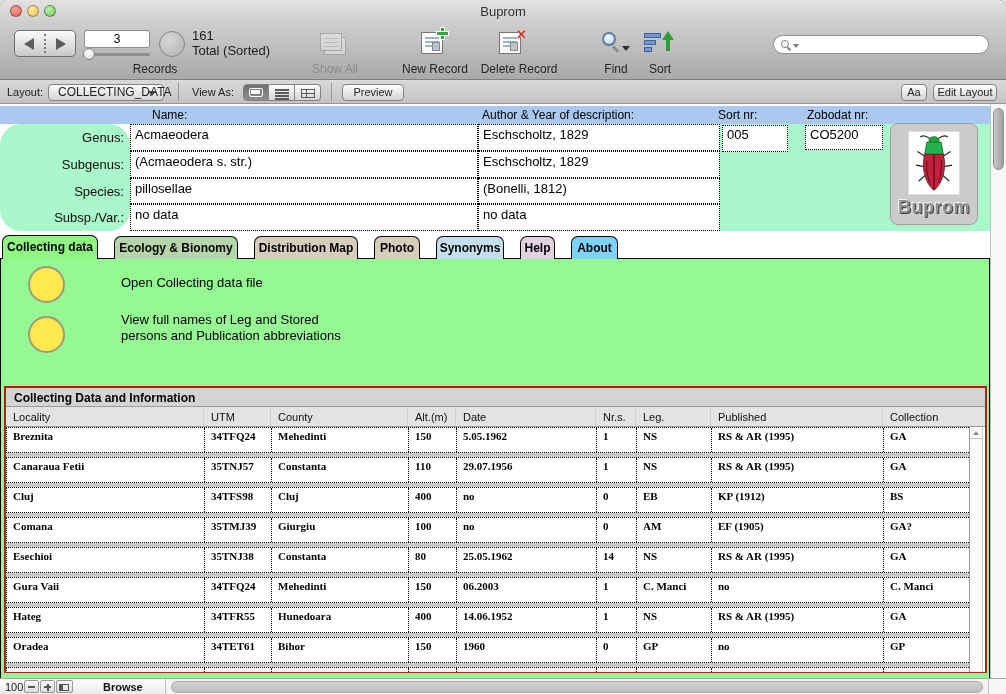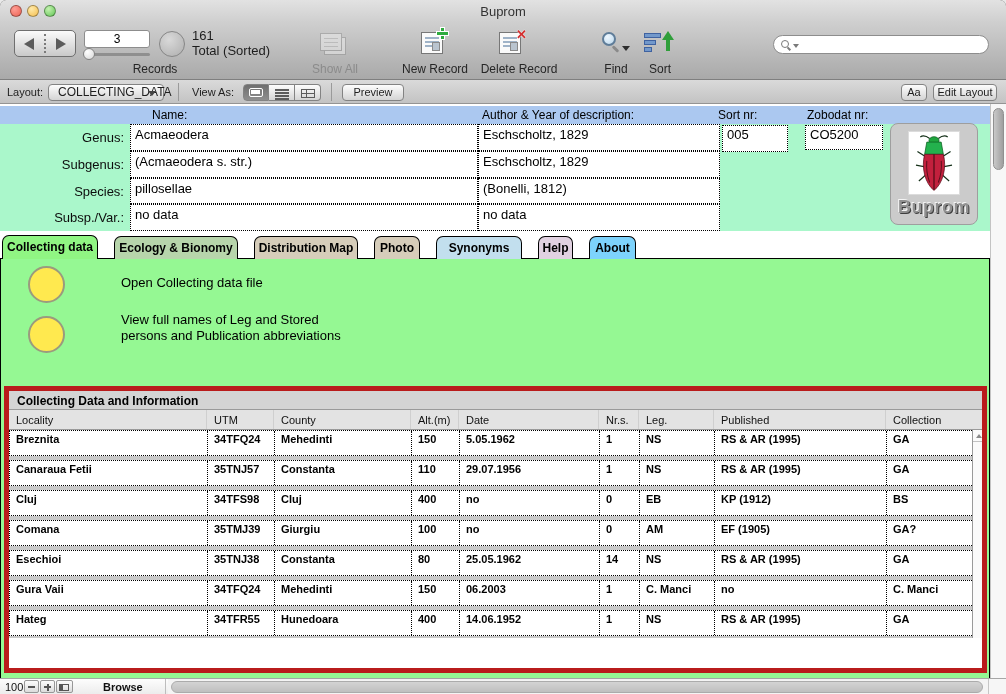--- a/index.html
+++ b/index.html
@@ -121,37 +121,37 @@
   .logo .plate{ margin:7px auto 0 auto; width:52px; height:64px; background:#fff; border:1px solid #dcdcdc; }
   .logo .word{ margin-top:2px; font-size:18px; font-weight:bold; letter-spacing:.5px; color:#909090;
                text-shadow:-1px -1px 0 #f4f4f4, 1px 1px 0 #3f3f3f; }
 
   
   .tabs{ position:absolute; left:2px; top:131px; height:24px; display:flex; gap:16px; z-index:3; }
   .tab{ height:23px; margin-top:1px; border:1px solid #000; border-bottom:none; border-radius:7px 7px 0 0;
         font-size:12px; font-weight:bold; color:#000; text-align:center; padding-top:4px; }
   .tab.active{ height:24px; margin-top:0; }
   .tab-w0{width:96px}.tab-w1{width:124px}.tab-w2{width:104px}.tab-w3{width:46px}
-  .tab-w4{width:86px}.tab-w5{width:35px}.tab-w6{width:47px}
+  .tab-w4{width:68px}.tab-w5{width:35px}.tab-w6{width:47px}
 
   
   .panel{ position:absolute; left:0; top:154px; width:990px; height:420px;
           border-top:1px solid #000; border-left:1px solid #000; border-right:1px solid #000; }
   .roundbtn{ position:absolute; left:27px; width:37px; height:37px; border-radius:50%;
              border:2px solid #9b9b7e; }
   .panel-label{ position:absolute; left:120px; font-size:13px; color:#000; }
   .panel-label.multi{ width:240px; line-height:16px; }
 
   
-  .portal{ position:absolute; left:3px; top:127px; width:983px; height:287px; border:5px solid #b91c1c; background:#fff; }
+  .portal{ position:absolute; left:3px; top:127px; width:983px; height:287px; border:2px solid #b91c1c; background:#fff; }
   .portal-title{ height:19px; background:#d4d4d4; border-bottom:1px solid #9a9a9a;
                  font-size:12px; font-weight:bold; color:#000; padding:3px 0 0 8px; }
   .colheader{ height:20px; background:#e3e3e3; border-bottom:1px solid #9a9a9a; display:flex; }
   .colheader span{ font-size:11px; color:#111; padding:4px 0 0 7px; border-right:1px solid #cfcfcf; overflow:hidden; }
-  .portal-body{ position:relative; height:208px; background:#c9c9c9; overflow:hidden; }
+  .portal-body{ position:relative; height:245px; background:#c9c9c9; overflow:hidden;font-family:Liberation Serif, serif; }
   .rows{ position:absolute; left:0; top:0; width:963px; }
   .prow{ display:flex; height:26px; margin-bottom:4px; background:#fff;
          border-top:1px dotted #000; border-bottom:1px dotted #000; border-left:1px dotted #000; }
   .prow span{ font-size:11px; font-weight:bold; color:#000; padding:2px 0 0 6px;
               border-right:1px dotted #000; overflow:hidden; white-space:nowrap; }
   .c0{width:198px}.c1{width:67px}.c2{width:137px}.c3{width:48px}.c4{width:140px}
   .c5{width:40px}.c6{width:75px}.c7{width:172px}.c8{width:84px; border-right:none!important;}
   .pscroll{ position:absolute; left:963px; top:0; width:13px; height:245px; background:#fafafa; border-left:1px solid #9a9a9a; }
   .pscroll .up{ position:absolute; left:0; top:0; width:12px; height:12px; border-bottom:1px solid #c2c2c2; }
   .pscroll .up::after{ content:""; position:absolute; left:3px; top:4px; width:0; height:0;
@@ -291,21 +291,21 @@
   <div class="content">
 
     <div class="blueband" style="background: rgb(171, 200, 240);">
       <span style="left:152px;">Name:</span>
       <span style="left:482px;">Author &amp; Year of description:</span>
       <span style="left:718px;">Sort nr:</span>
       <span style="left:807px;">Zobodat nr:</span>
     </div>
 
     <div class="fields">
-      <div class="side-labels" style="background: rgb(170, 247, 203);">
+      <div class="side-labels" style="background: rgb(170, 247, 203); border-radius: 21px;">
         <div>Genus:</div>
         <div>Subgenus:</div>
         <div>Species:</div>
         <div>Subsp./Var.:</div>
       </div>
       <div class="fieldcol name">
         <div class="fieldcell">Acmaeodera</div>
         <div class="fieldcell">(Acmaeodera s. str.)</div>
         <div class="fieldcell">pillosellae</div>
         <div class="fieldcell">no data</div>

